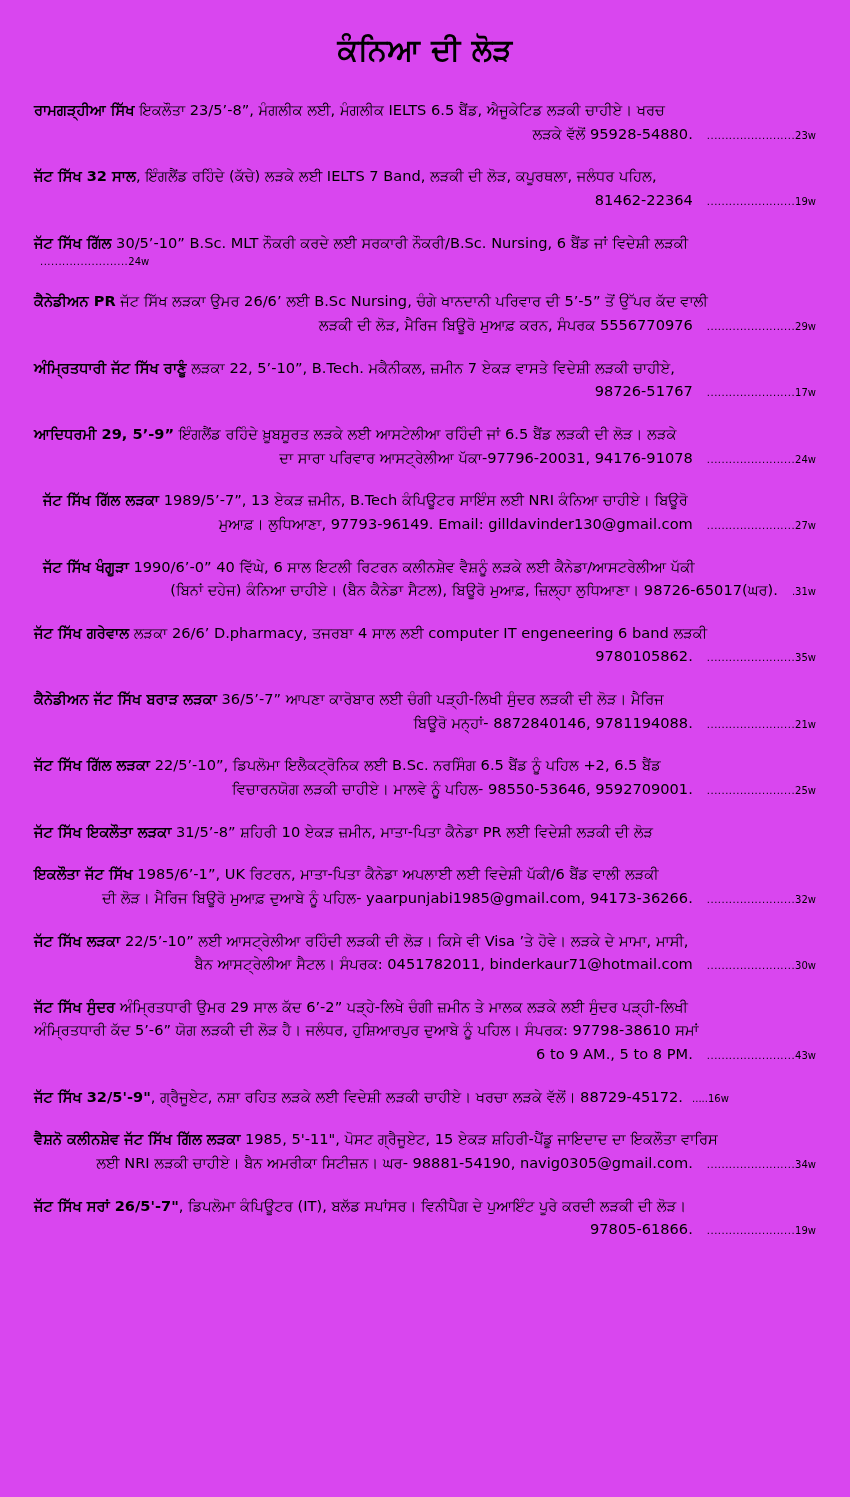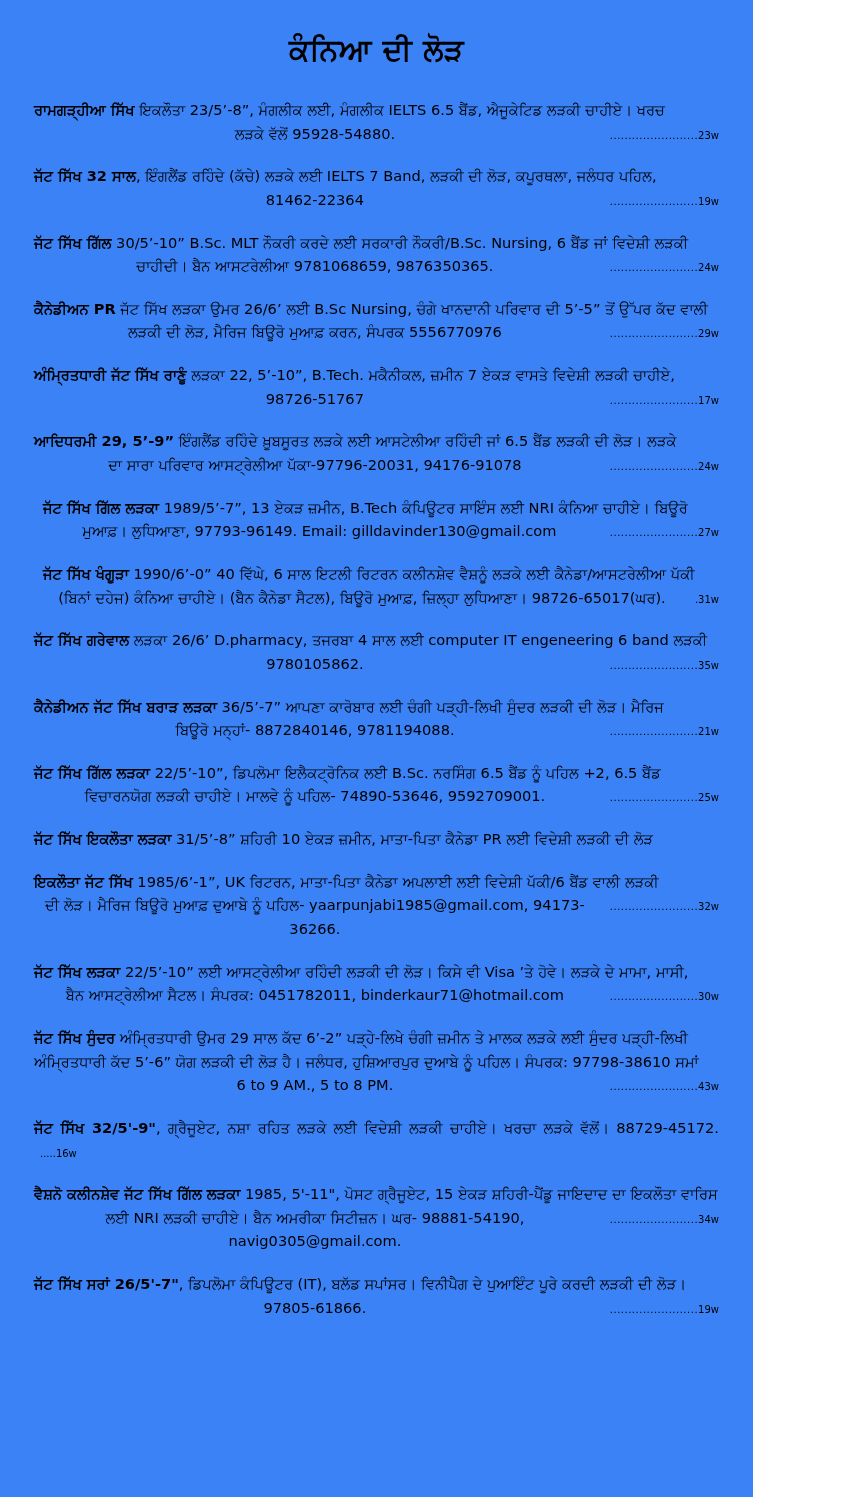--- a/index.html
+++ b/index.html
@@ -7,25 +7,25 @@
     padding: 0;
     background: #ffffff;
   }
   body {
     width: 850px;
     min-height: 1497px;
     font-family: "Liberation Sans", "DejaVu Sans", sans-serif;
     color: #000000;
   }
   .page {
-    width: 753px;
+    width: 850px;
     min-height: 1497px;
     box-sizing: border-box;
     padding: 22px 34px 18px 34px;
-    background: #3b82f6;
+    background: #d946ef;
   }
   .page-title {
     text-align: center;
     font-size: 30px;
     font-weight: bold;
     letter-spacing: 0.5px;
     margin: 10px 0 30px 0;
     font-family: "DejaVu Sans", "Liberation Sans", sans-serif;
   }
   .ads {
@@ -42,21 +42,21 @@
     font-weight: bold;
   }
   .ad .tail-row {
     display: flex;
     align-items: baseline;
     justify-content: space-between;
     gap: 8px;
   }
   .ad .tail-text {
     flex: 1 1 auto;
-    text-align: center;
+    text-align: right;
   }
   .ad .wcode {
     flex: 0 0 auto;
     white-space: nowrap;
     font-size: 10px;
     padding-left: 6px;
   }
   .dots {
     letter-spacing: 0.5px;
   }
@@ -82,21 +82,20 @@
       <div class="ad">
         <div><span class="lead">ਜੱਟ ਸਿੱਖ 32 ਸਾਲ</span><span>, ਇੰਗਲੈਂਡ ਰਹਿੰਦੇ (ਕੱਚੇ) ਲੜਕੇ ਲਈ IELTS 7 Band, ਲੜਕੀ ਦੀ ਲੋੜ, ਕਪੂਰਥਲਾ, ਜਲੰਧਰ ਪਹਿਲ,</span></div>
         <div class="tail-row">
           <span class="tail-text">81462-22364</span>
           <span class="wcode"><span class="dots">........................</span>19w</span>
         </div>
       </div>
       <div class="ad">
         <div><span class="lead">ਜੱਟ ਸਿੱਖ ਗਿੱਲ</span><span> 30/5’-10” B.Sc. MLT ਨੌਕਰੀ ਕਰਦੇ ਲਈ ਸਰਕਾਰੀ ਨੌਕਰੀ/B.Sc. Nursing, 6 ਬੈਂਡ ਜਾਂ ਵਿਦੇਸ਼ੀ ਲੜਕੀ</span></div>
         <div class="tail-row">
-          <span class="tail-text">ਚਾਹੀਦੀ। ਬੈਨ ਆਸਟਰੇਲੀਆ 9781068659, 9876350365.</span>
           <span class="wcode"><span class="dots">........................</span>24w</span>
         </div>
       </div>
       <div class="ad">
         <div><span class="lead">ਕੈਨੇਡੀਅਨ PR</span><span> ਜੱਟ ਸਿੱਖ ਲੜਕਾ ਉਮਰ 26/6’ ਲਈ B.Sc Nursing, ਚੰਗੇ ਖਾਨਦਾਨੀ ਪਰਿਵਾਰ ਦੀ 5’-5” ਤੋਂ ਉੱਪਰ ਕੱਦ ਵਾਲੀ</span></div>
         <div class="tail-row">
           <span class="tail-text">ਲੜਕੀ ਦੀ ਲੋੜ, ਮੈਰਿਜ ਬਿਊਰੋ ਮੁਆਫ਼ ਕਰਨ, ਸੰਪਰਕ 5556770976</span>
           <span class="wcode"><span class="dots">........................</span>29w</span>
         </div>
       </div>
@@ -138,21 +137,21 @@
       <div class="ad">
         <div><span class="lead">ਕੈਨੇਡੀਅਨ ਜੱਟ ਸਿੱਖ ਬਰਾੜ ਲੜਕਾ</span><span> 36/5’-7”  ਆਪਣਾ ਕਾਰੋਬਾਰ ਲਈ ਚੰਗੀ ਪੜ੍ਹੀ-ਲਿਖੀ  ਸੁੰਦਰ ਲੜਕੀ ਦੀ ਲੋੜ। ਮੈਰਿਜ</span></div>
         <div class="tail-row">
           <span class="tail-text">ਬਿਊਰੋ ਮਨ੍ਹਾਂ- 8872840146, 9781194088.</span>
           <span class="wcode"><span class="dots">........................</span>21w</span>
         </div>
       </div>
       <div class="ad">
         <div><span class="lead">ਜੱਟ ਸਿੱਖ ਗਿੱਲ ਲੜਕਾ</span><span> 22/5’-10”, ਡਿਪਲੋਮਾ ਇਲੈਕਟ੍ਰੋਨਿਕ ਲਈ B.Sc. ਨਰਸਿੰਗ 6.5 ਬੈਂਡ ਨੂੰ ਪਹਿਲ +2, 6.5 ਬੈਂਡ</span></div>
         <div class="tail-row">
-          <span class="tail-text">ਵਿਚਾਰਨਯੋਗ ਲੜਕੀ ਚਾਹੀਏ। ਮਾਲਵੇ ਨੂੰ ਪਹਿਲ- 74890-53646,  9592709001.</span>
+          <span class="tail-text">ਵਿਚਾਰਨਯੋਗ ਲੜਕੀ ਚਾਹੀਏ। ਮਾਲਵੇ ਨੂੰ ਪਹਿਲ- 98550-53646,  9592709001.</span>
           <span class="wcode"><span class="dots">........................</span>25w</span>
         </div>
       </div>
       <div class="ad">
         <div><span class="lead">ਜੱਟ ਸਿੱਖ ਇਕਲੌਤਾ ਲੜਕਾ</span><span> 31/5’-8” ਸ਼ਹਿਰੀ 10 ਏਕੜ ਜ਼ਮੀਨ, ਮਾਤਾ-ਪਿਤਾ ਕੈਨੇਡਾ PR ਲਈ ਵਿਦੇਸ਼ੀ ਲੜਕੀ ਦੀ ਲੋੜ</span></div>
       </div>
       <div class="ad">
         <div><span class="lead">ਇਕਲੌਤਾ ਜੱਟ ਸਿੱਖ</span><span> 1985/6’-1”, UK ਰਿਟਰਨ, ਮਾਤਾ-ਪਿਤਾ  ਕੈਨੇਡਾ ਅਪਲਾਈ ਲਈ ਵਿਦੇਸ਼ੀ ਪੱਕੀ/6 ਬੈਂਡ ਵਾਲੀ ਲੜਕੀ</span></div>
         <div class="tail-row">
           <span class="tail-text">ਦੀ ਲੋੜ। ਮੈਰਿਜ ਬਿਊਰੋ ਮੁਆਫ਼ ਦੁਆਬੇ ਨੂੰ ਪਹਿਲ- yaarpunjabi1985@gmail.com, 94173-36266.</span>

